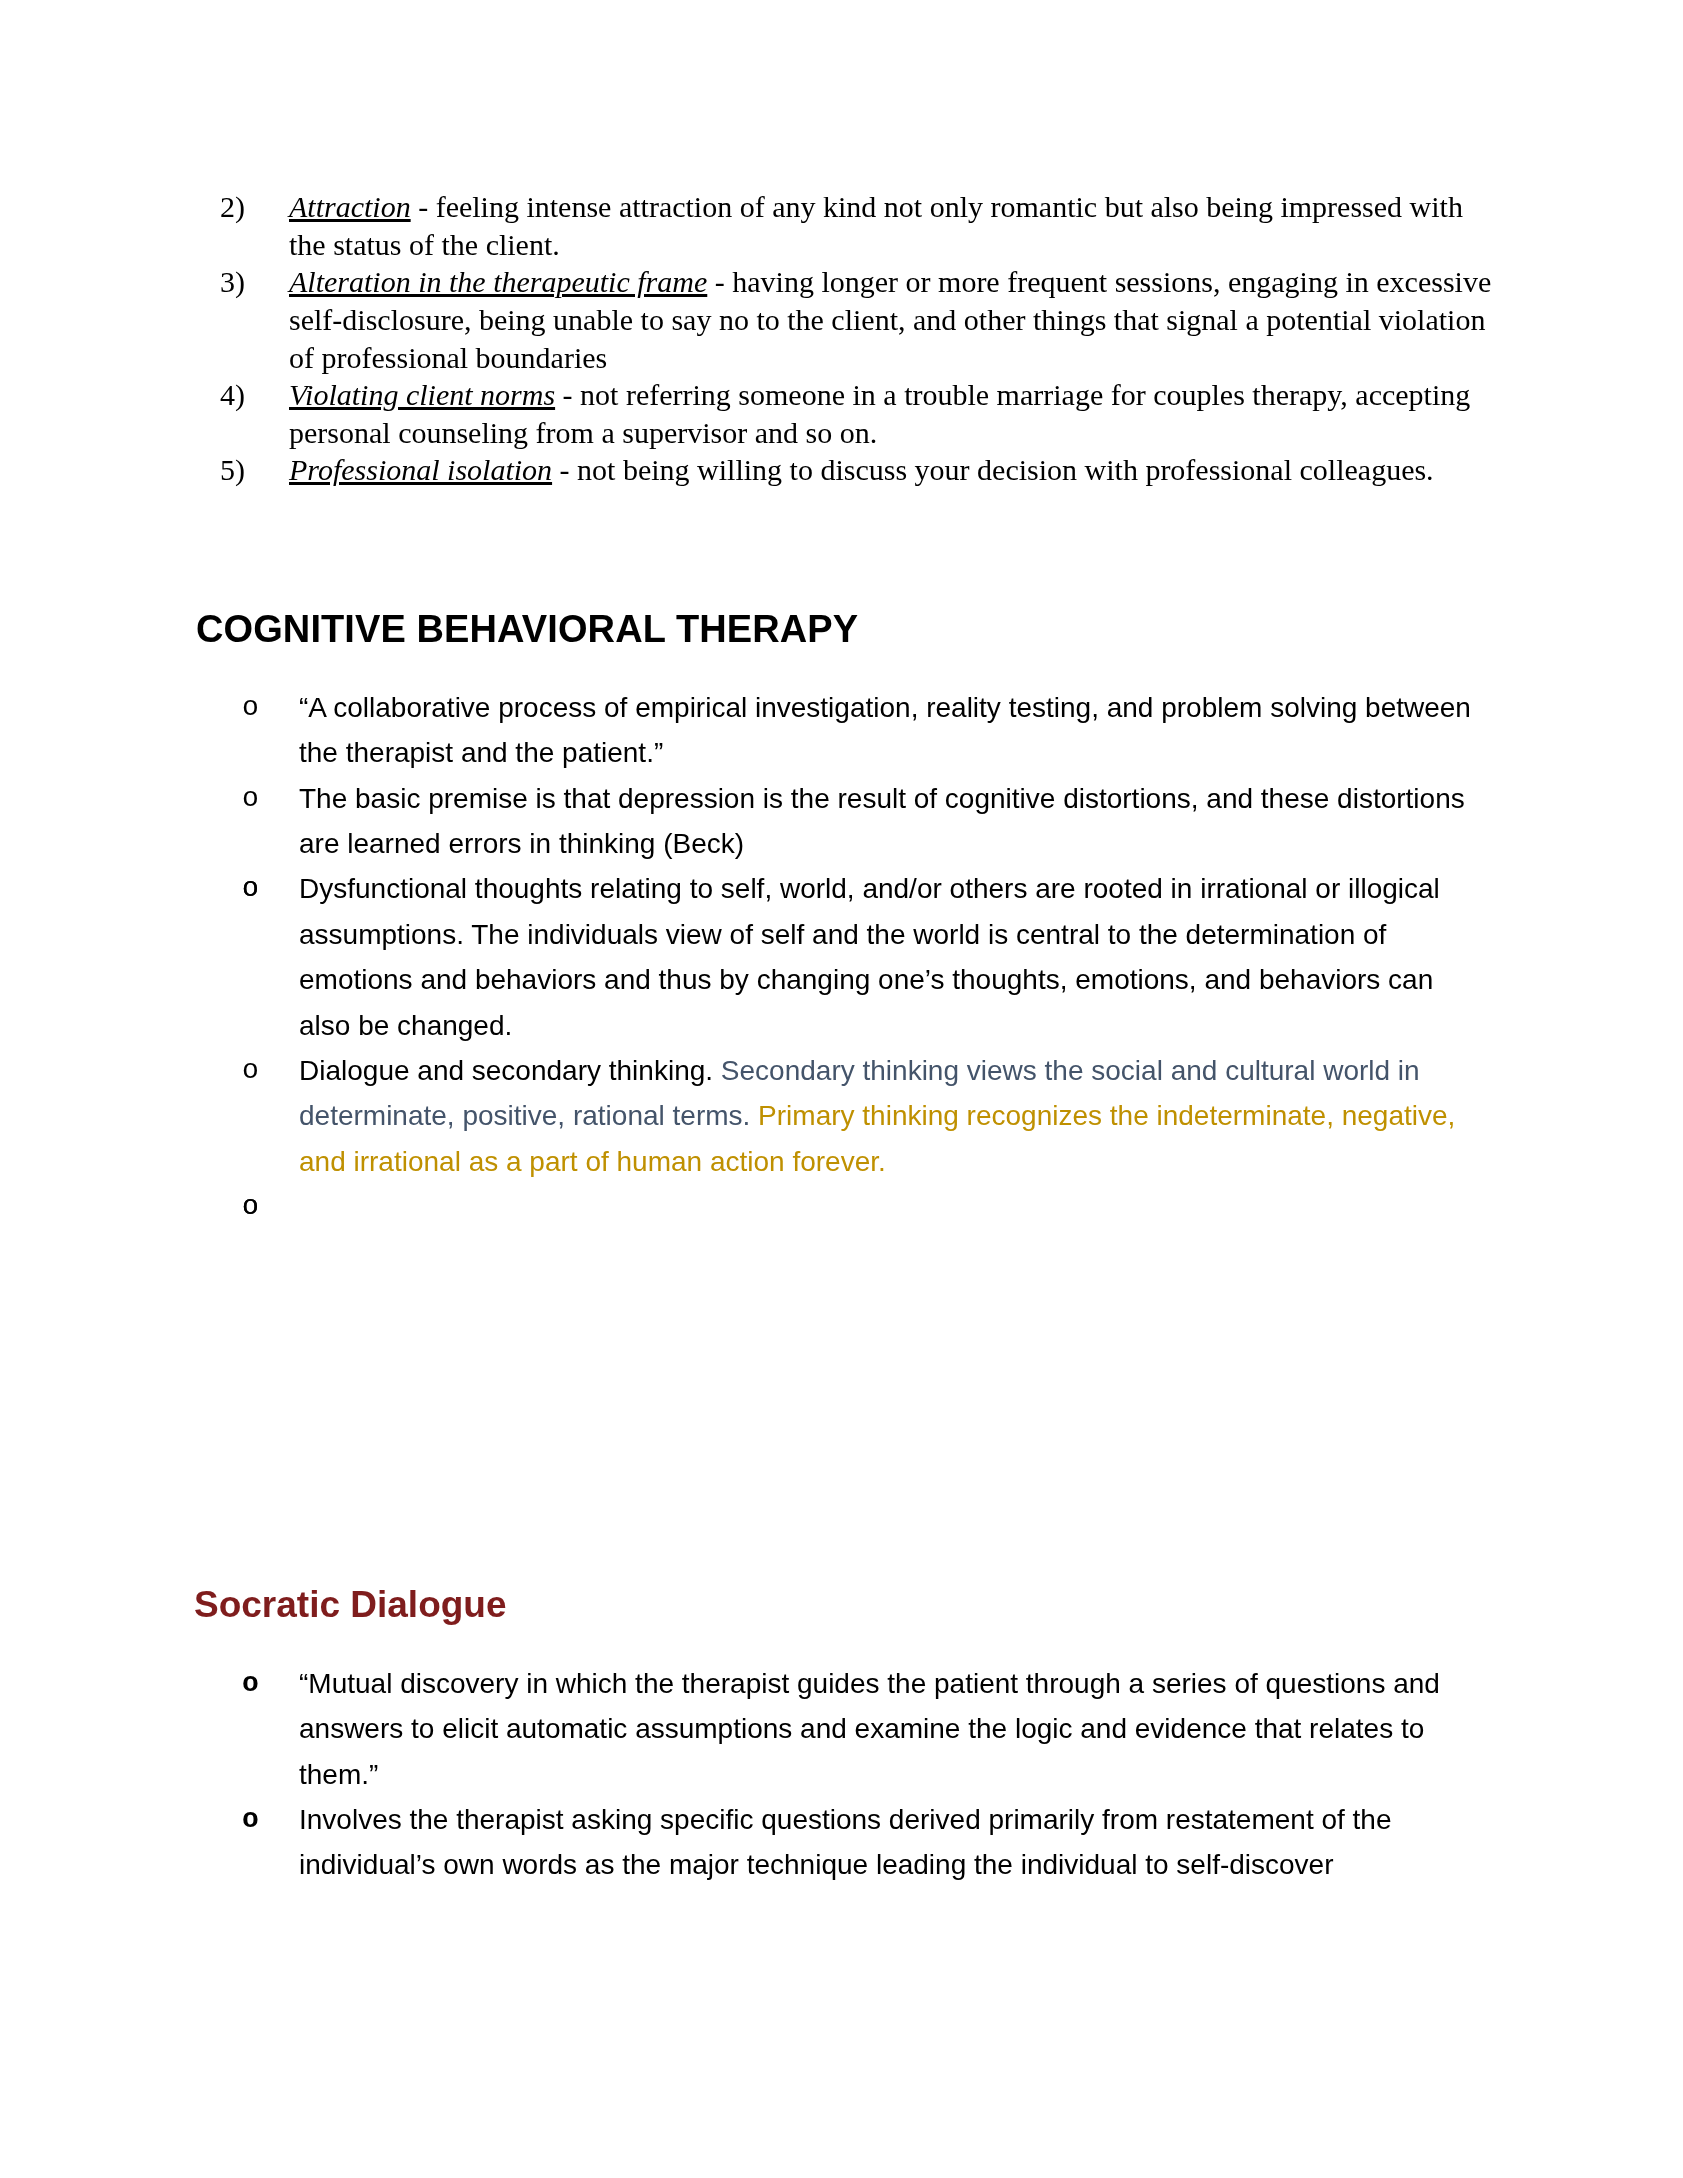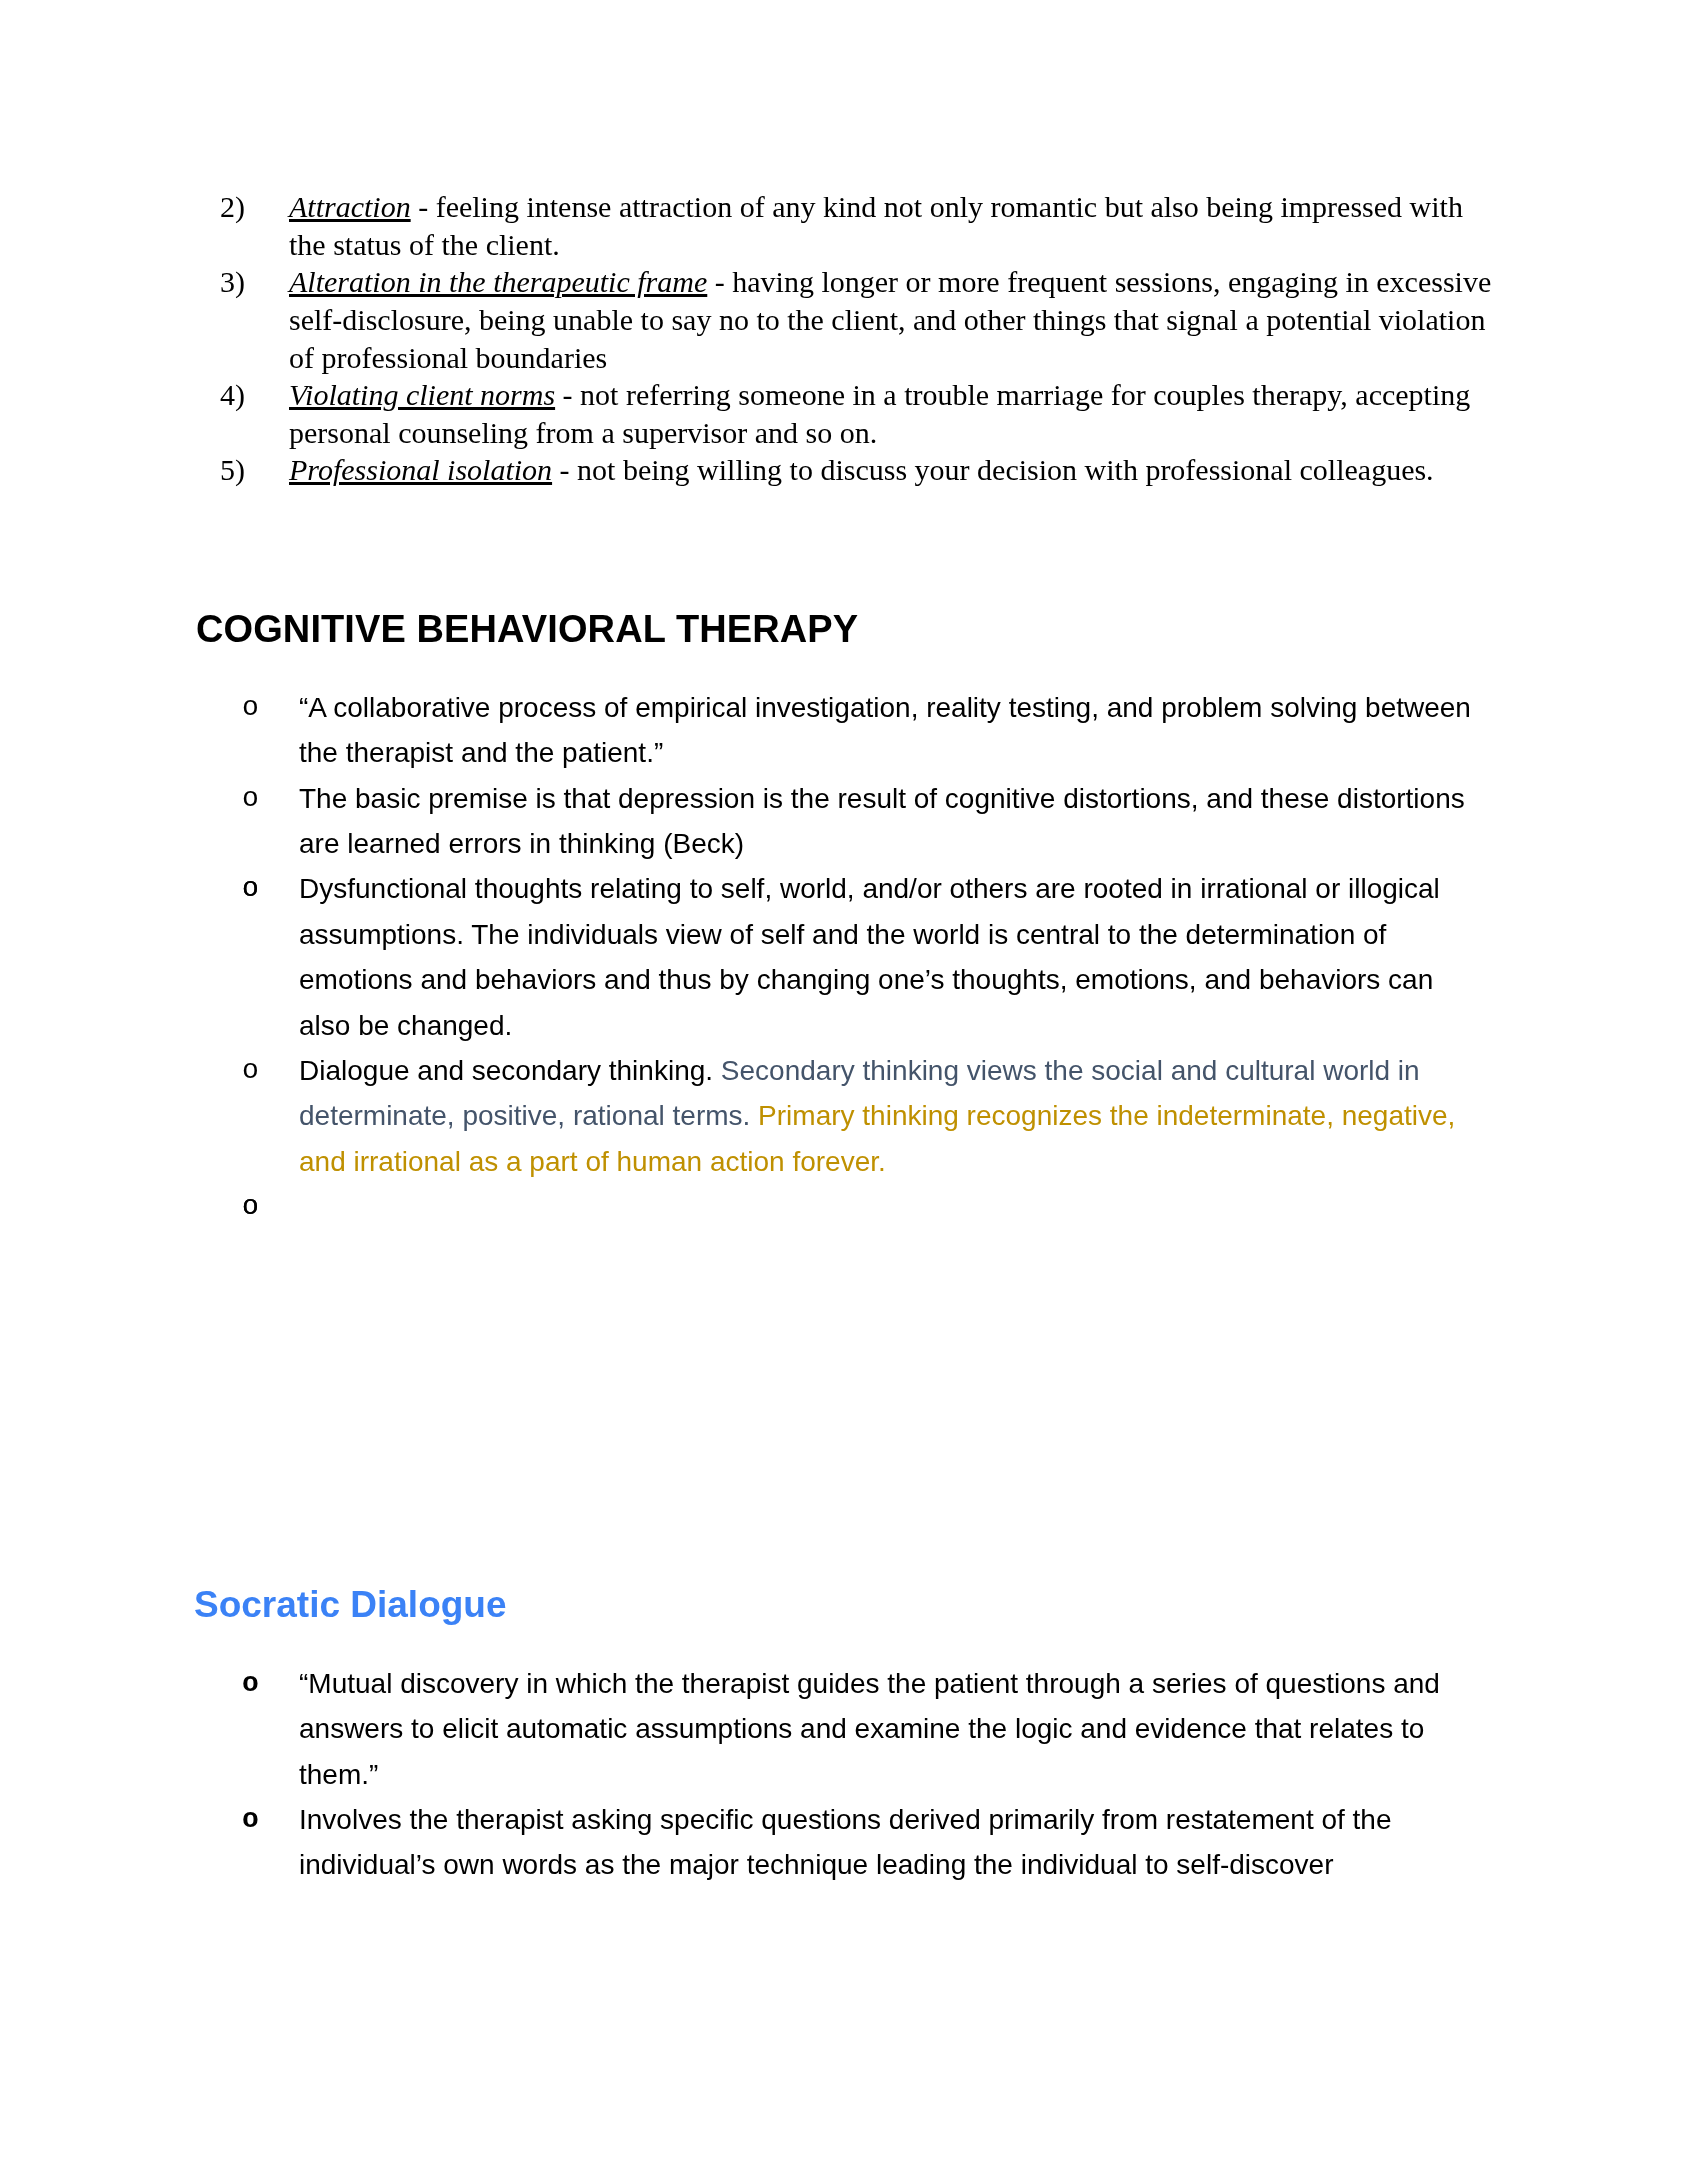--- a/index.html
+++ b/index.html
@@ -65,21 +65,21 @@
     left: 194px;
     top: 606px;
     white-space: nowrap;
   }
 
   
   .h2-heading {
     font-family: "Liberation Sans", "DejaVu Sans", sans-serif;
     font-size: 37px;
     font-weight: bold;
-    color: #3b82f6;
+    color: #7f1d1d;
     margin: 0;
     padding: 0;
     position: absolute;
     left: 194px;
     top: 1584px;
     white-space: nowrap;
     text-align: center;
   }
 
   

